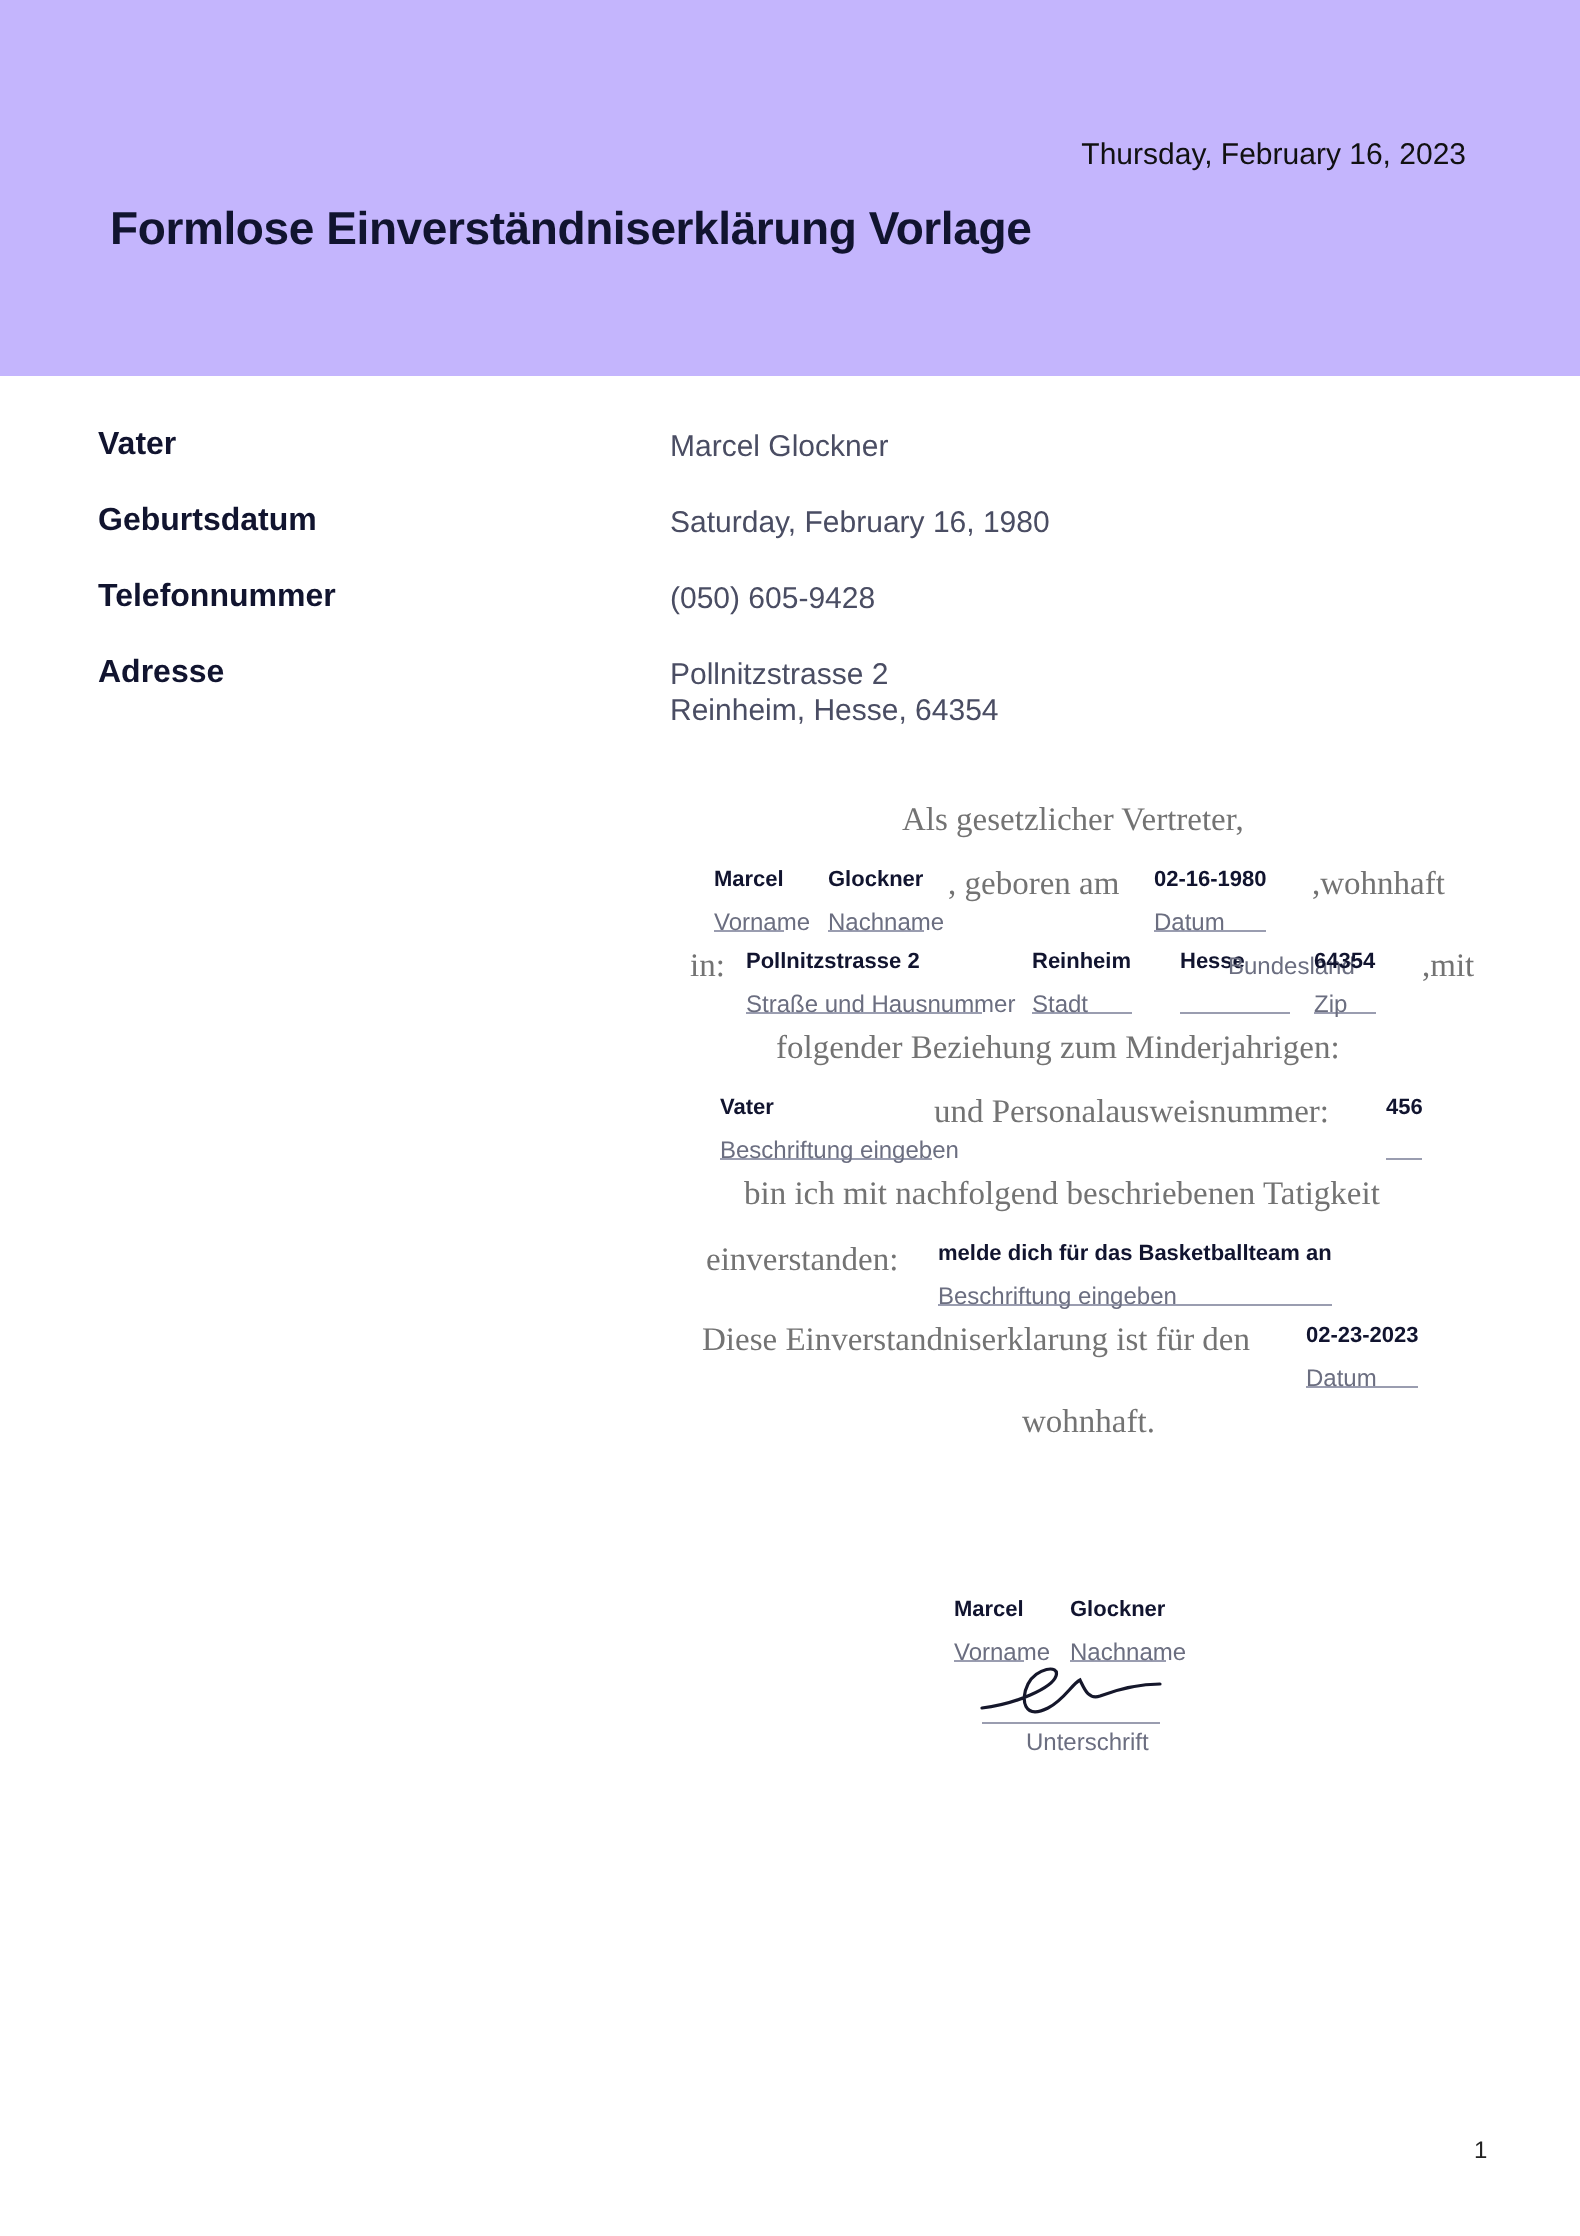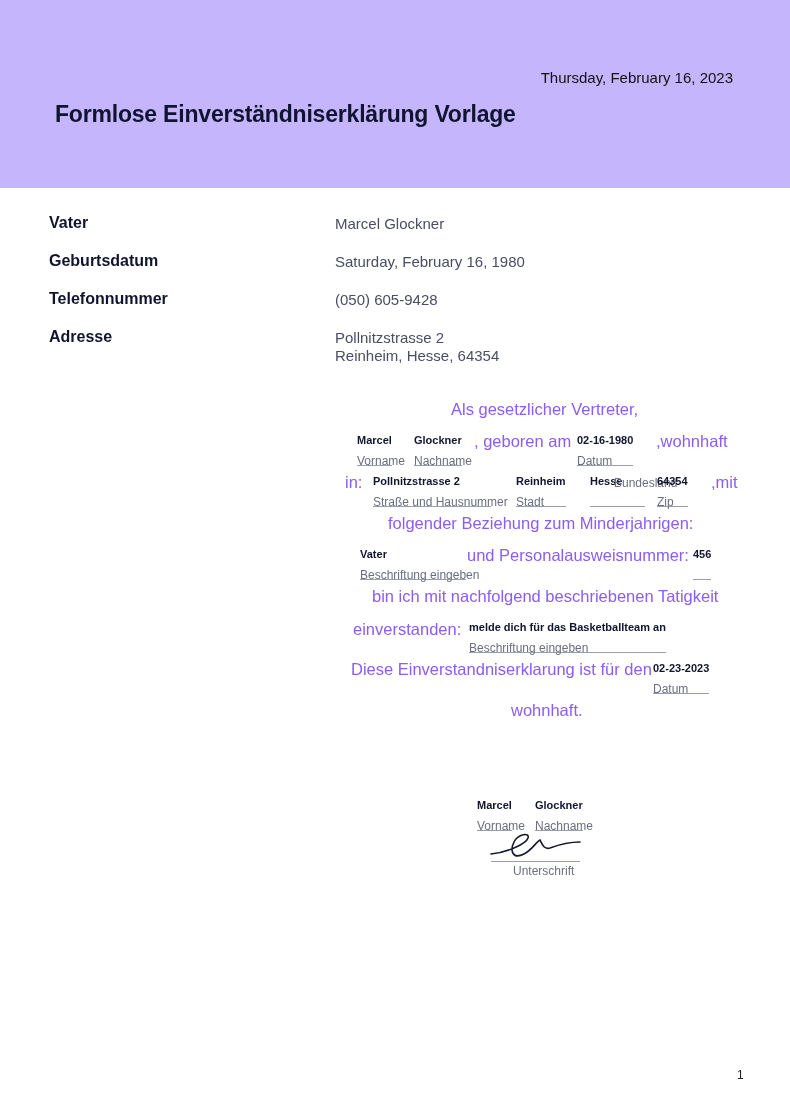--- a/index.html
+++ b/index.html
@@ -15,21 +15,21 @@
     }
     .header-title {
       position: absolute; left: 55px; top: 101px; font-size: 23px; font-weight: bold; color: #11142f;
       letter-spacing: -0.2px;
     }
     .info-row { position: absolute; left: 0; width: 790px; }
     .info-label { position: absolute; left: 49px; font-size: 16px; font-weight: bold; color: #11142f; }
     .info-value { position: absolute; left: 335px; font-size: 15px; color: #4a4d63; line-height: 18px; }
 
     .abs { position: absolute; white-space: nowrap; }
-    .txt { font-size: 16.5px; color: #8b5cf6; }
+    .txt { font-size: 16.5px; color: #737373; font-family: Liberation Serif, serif; }
     .field { font-size: 11px; font-weight: bold; color: #11142f; border-bottom: 1px solid #9a9db0; padding-bottom: 19px; }
     .cap { font-size: 12px; color: #6b6e80; }
     .page-num { position: absolute; left: 737px; top: 1068px; font-size: 12px; color: #222; }
   </style>
 </head>
 <body>
 
 <div class="header">
   <div class="header-date">Thursday, February 16, 2023</div>
   <div class="header-title">Formlose Einverständniserklärung Vorlage</div>

